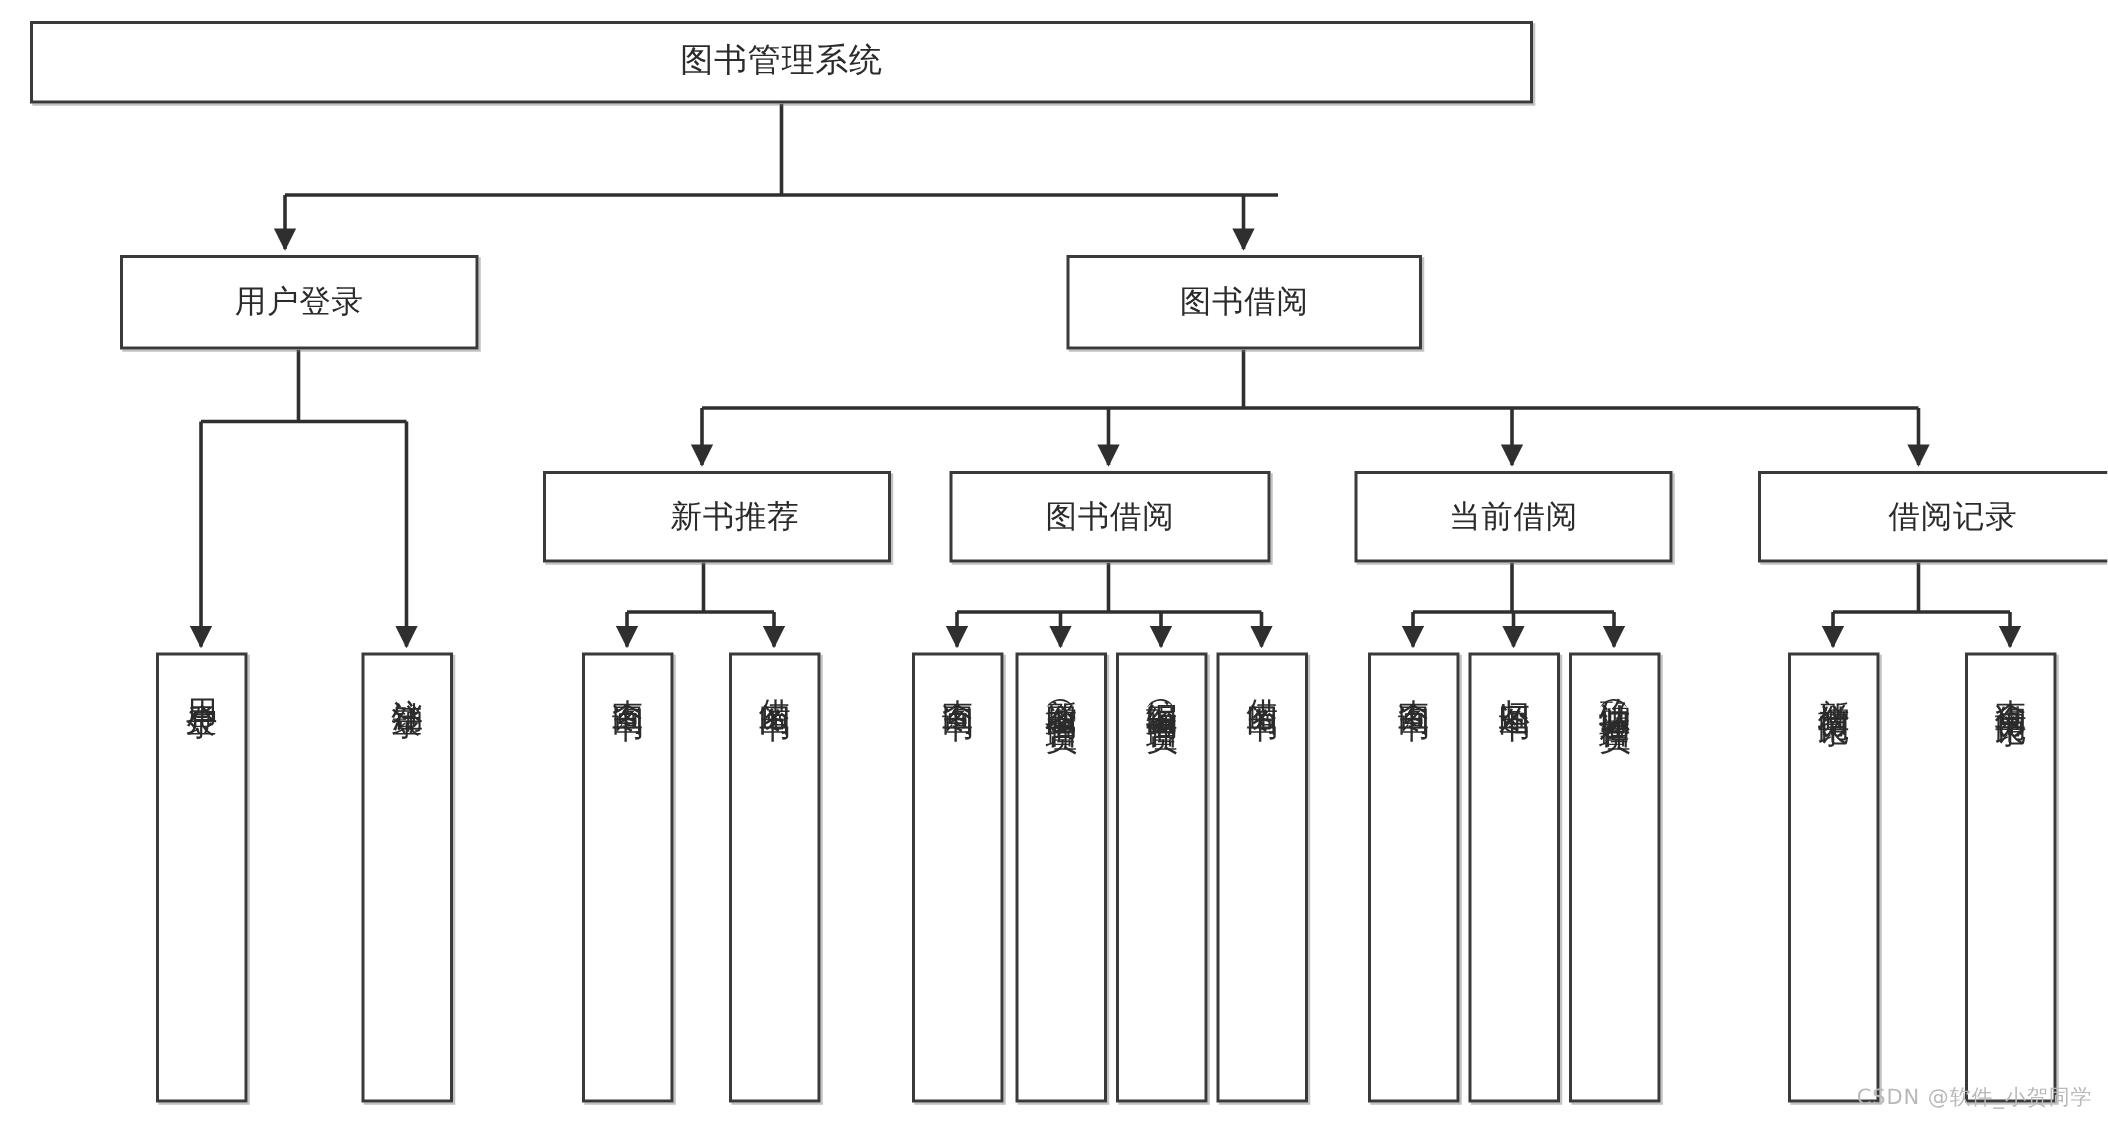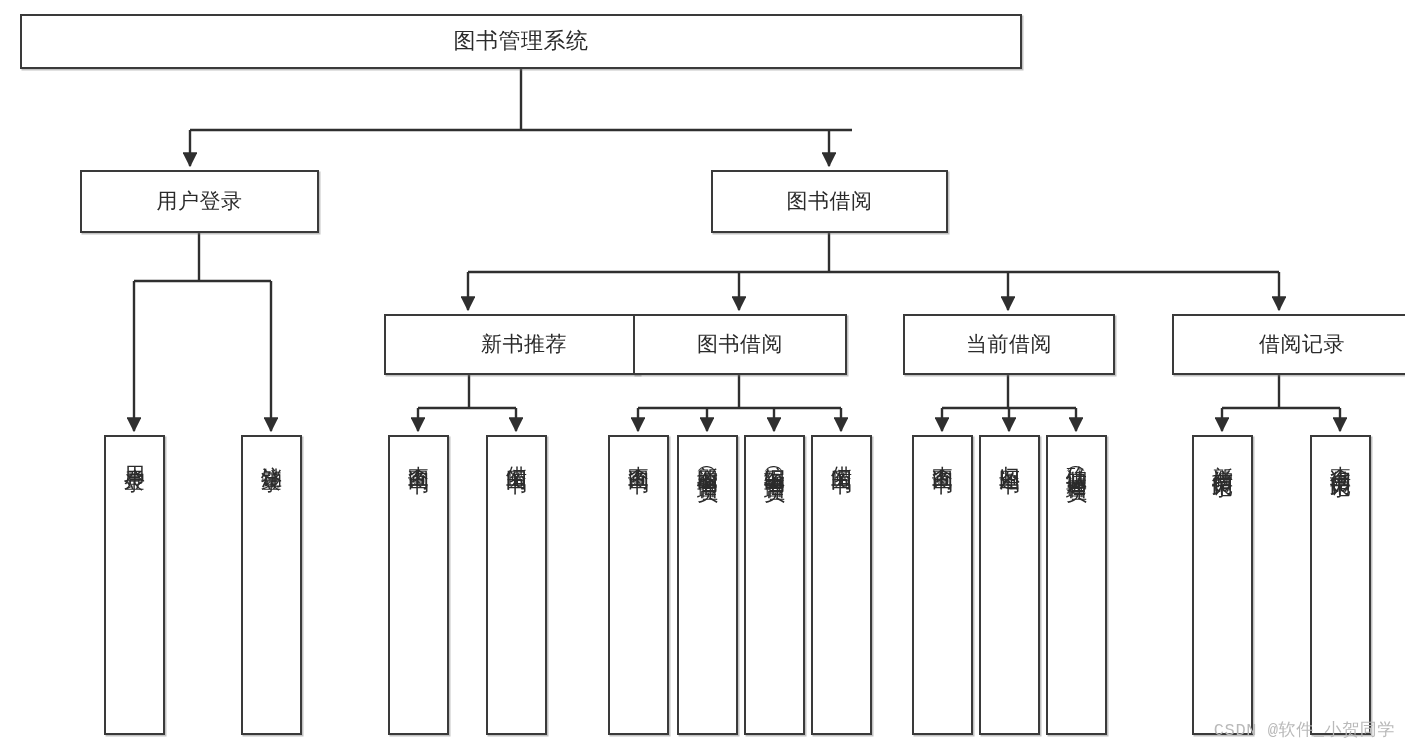--- a/index.html
+++ b/index.html
@@ -63,26 +63,25 @@
     writing-mode: vertical-rl;
     text-orientation: upright;
     font-size: 21px;
     letter-spacing: 2.5px;
     line-height: 1.05;
   }
   .watermark {
     position: absolute;
     right: 10px;
     bottom: 6px;
-    font-size: 17px;
+    font-size: 14px;
     color: #b9b9b9;
     letter-spacing: 0.6px;
     white-space: nowrap;
     user-select: none;
-    font-family: Liberation Mono, monospace;
   }
 </style>
 </head>
 <body>
 
 <div id="canvas">
 
   <svg id="edges" viewBox="0 0 1405 747" xmlns="http://www.w3.org/2000/svg">
     <defs>
       <marker id="arrow" viewBox="0 0 10 10" refX="9.2" refY="5" markerWidth="6.2" markerHeight="6.2" orient="auto-start-reverse">
@@ -138,21 +137,21 @@
   </div>
 
   <div class="node horiz" style="left:80px; top:170px; width:239px; height:63px;">
     <span class="node-label">用户登录</span>
   </div>
 
   <div class="node horiz" style="left:711px; top:170px; width:237px; height:63px;">
     <span class="node-label">图书借阅</span>
   </div>
 
-  <div class="node horiz" style="left:384px; top:314px; width:256px; height:61px;padding-left:24px;">
+  <div class="node horiz" style="left:362px; top:314px; width:232px; height:61px;padding-left:24px;">
     <span class="node-label">新书推荐</span>
   </div>
 
   <div class="node horiz" style="left:903px; top:314px; width:212px; height:61px;">
     <span class="node-label">当前借阅</span>
   </div>
 
   <div class="node horiz" style="left:633px; top:314px; width:214px; height:61px;">
     <span class="node-label">图书借阅</span>
   </div>

